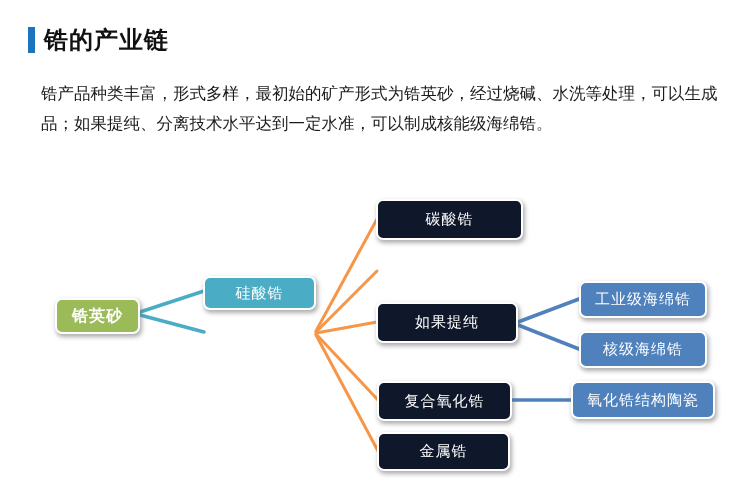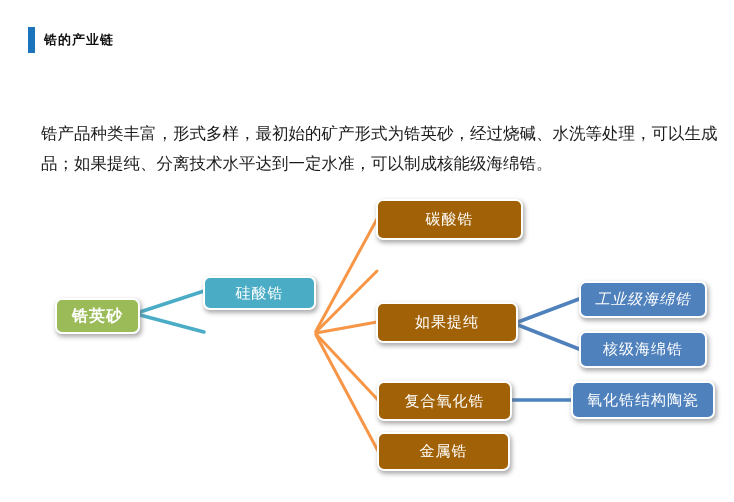--- a/index.html
+++ b/index.html
@@ -1,46 +1,46 @@
 <!DOCTYPE html>
 <html><head>
 <meta charset="utf-8">
 <style>
   html,body{margin:0;padding:0;background:#fff;}
   #page{position:relative;width:734px;height:502px;background:#ffffff;overflow:hidden;
         font-family:"Liberation Sans","DejaVu Sans",sans-serif;}
   
   #title-bar{position:absolute;left:28px;top:27px;width:7px;height:26px;background:#1c75bc;}
-  #page-title{position:absolute;left:44px;top:27px;font-size:13px;font-weight:bold;color:#111;
+  #page-title{position:absolute;left:44px;top:27px;font-size:24px;font-weight:bold;color:#111;
               letter-spacing:1px;line-height:26px;}
   
   #paragraph{position:absolute;left:41px;top:78px;width:678px;font-size:16.5px;color:#1a1a1a;
-             line-height:30px;text-align:justify;margin-top:40px;}
+             line-height:30px;text-align:justify;}
   #paragraph .pline{white-space:nowrap;}
   .inline-link{color:#3333cc;cursor:pointer;}
   
   #diagram{position:absolute;left:0;top:0;width:734px;height:502px;}
   #connectors{position:absolute;left:0;top:0;}
   .node{position:absolute;display:flex;align-items:center;justify-content:center;
         color:#fff;font-size:15px;letter-spacing:1px;border:2px solid #ffffff;border-radius:7px;
         box-shadow:1.5px 2.5px 4px rgba(110,110,110,0.55);box-sizing:border-box;}
   .green{background:#9bbb59;font-weight:bold;font-size:16px;}
   .teal{background:#4bacc6;}
-  .orange{background:#a16207;text-align:center;}
+  .orange{background:#0f172a;text-align:center;}
   .steel{background:#4f81bd;}
   
   #n-source   {left:55px; top:298px;width:85px; height:36px;}
   #n-primary1 {left:203px;top:276px;width:113px;height:34px;}
   #n-primary2 {left:203px;top:315px;width:113px;height:35px;}
   #n-mid1     {left:376px;top:199px;width:147px;height:41px;}
   #n-mid2     {left:376px;top:251px;width:147px;height:41px;}
   #n-mid3     {left:376px;top:302px;width:142px;height:41px;}
   #n-mid4     {left:377px;top:381px;width:135px;height:40px;}
   #n-mid5     {left:377px;top:432px;width:133px;height:39px;}
-  #n-end1     {left:579px;top:281px;width:128px;height:37px;font-style:italic;}
+  #n-end1     {left:579px;top:281px;width:128px;height:37px;}
   #n-end2     {left:579px;top:331px;width:128px;height:37px;}
   #n-end3     {left:571px;top:381px;width:144px;height:38px;text-align:center;}
 </style>
 </head>
 <body>
 
 <div id="page">
 
   <div id="title-bar"></div>
   <div id="page-title">锆的产业链</div>

